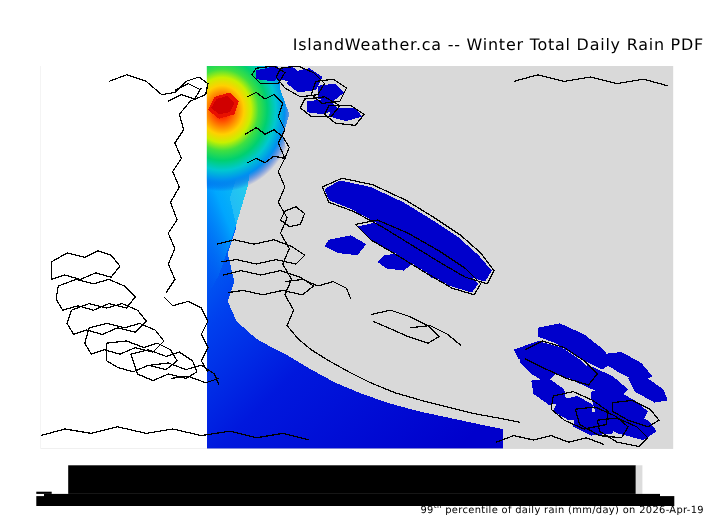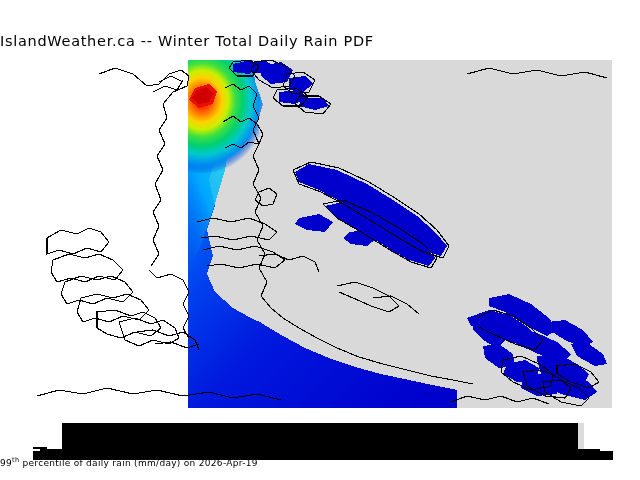--- a/index.html
+++ b/index.html
@@ -14,21 +14,21 @@
     overflow: hidden;
     font-family: "DejaVu Sans", sans-serif;
   }
 
   
   #title {
     position: absolute;
     left: 0;
     top: 33px;
     width: 640px;
-    text-align: left;
+    text-align: right;
     font-family: "DejaVu Sans", sans-serif;
     font-size: 14.5px;
     letter-spacing: 0.7px;
     color: #000000;
     white-space: nowrap;
   }
 
   
   #map-panel {
     position: absolute;
@@ -92,21 +92,21 @@
     top: 29px;
     width: 14px;
     height: 2px;
     background: #000000;
   }
   #caption {
     position: absolute;
     left: 0;
     top: 456px;
     width: 640px;
-    text-align: left;
+    text-align: right;
     font-family: "DejaVu Sans", sans-serif;
     font-size: 9px;
     letter-spacing: 0.3px;
     color: #000000;
     white-space: nowrap;
   }
   #caption sup {
     font-size: 6.5px;
     vertical-align: super;
   }

